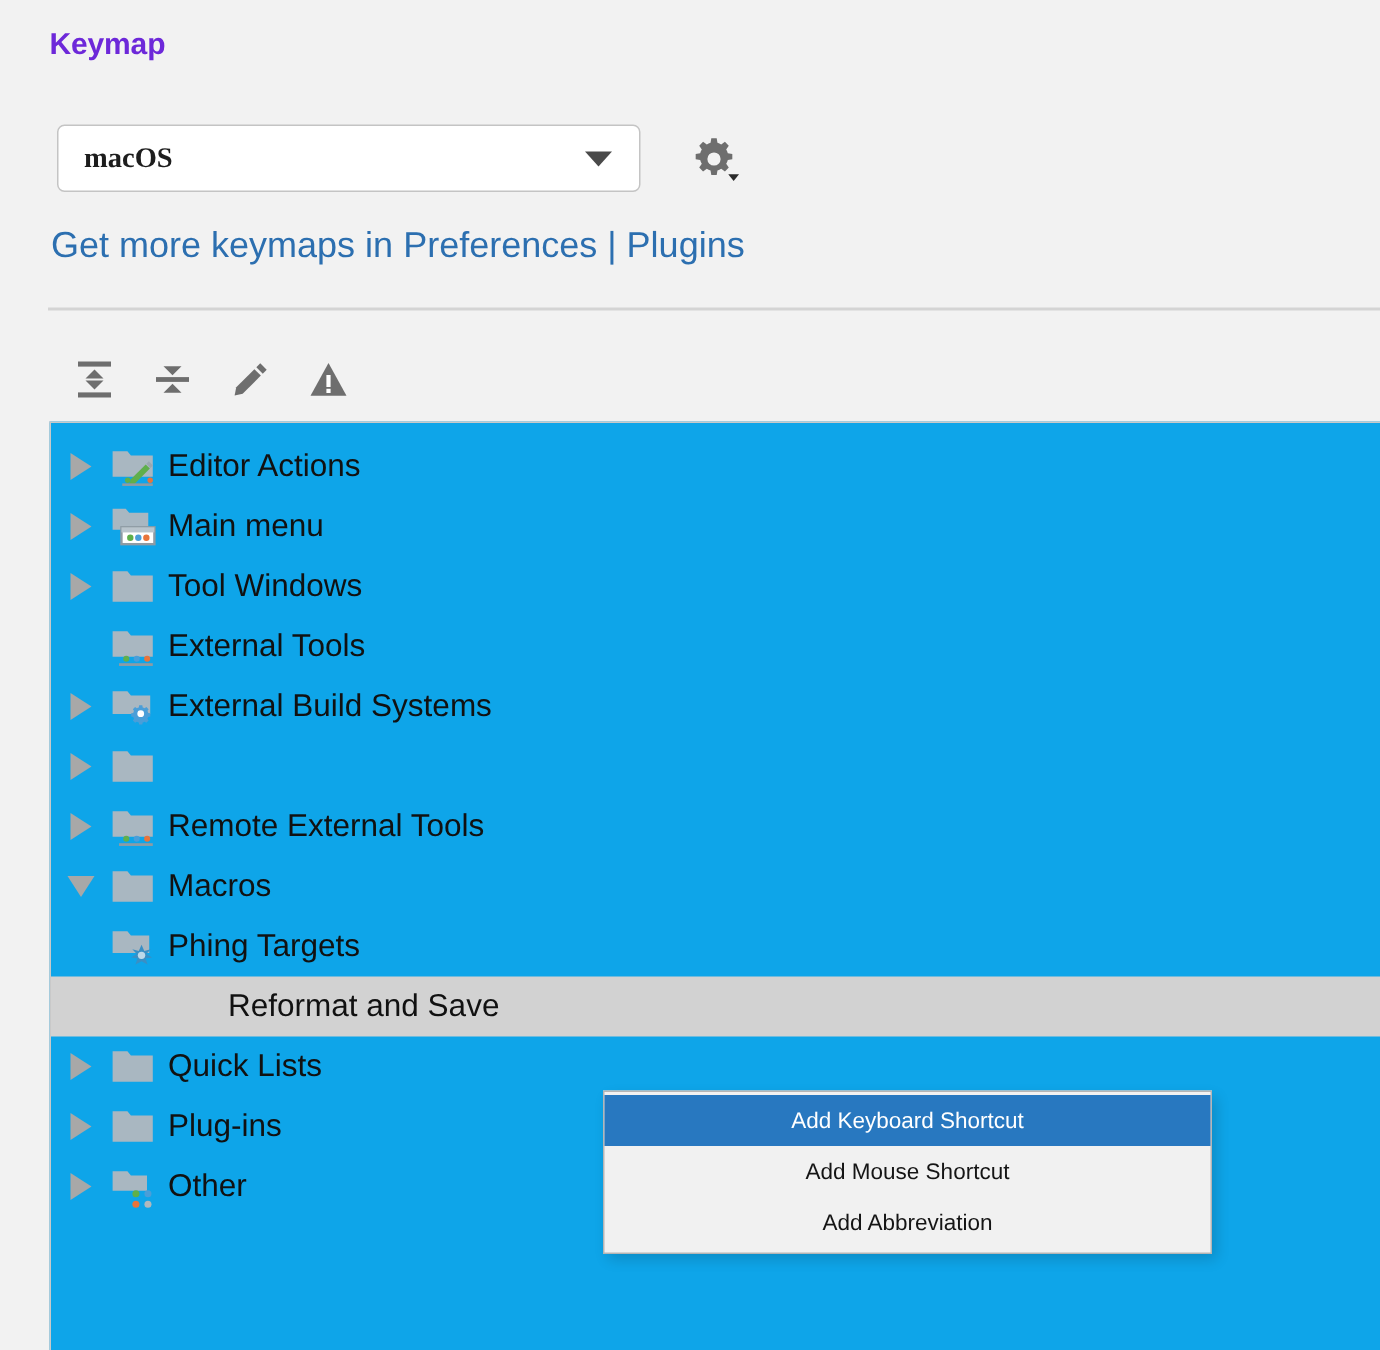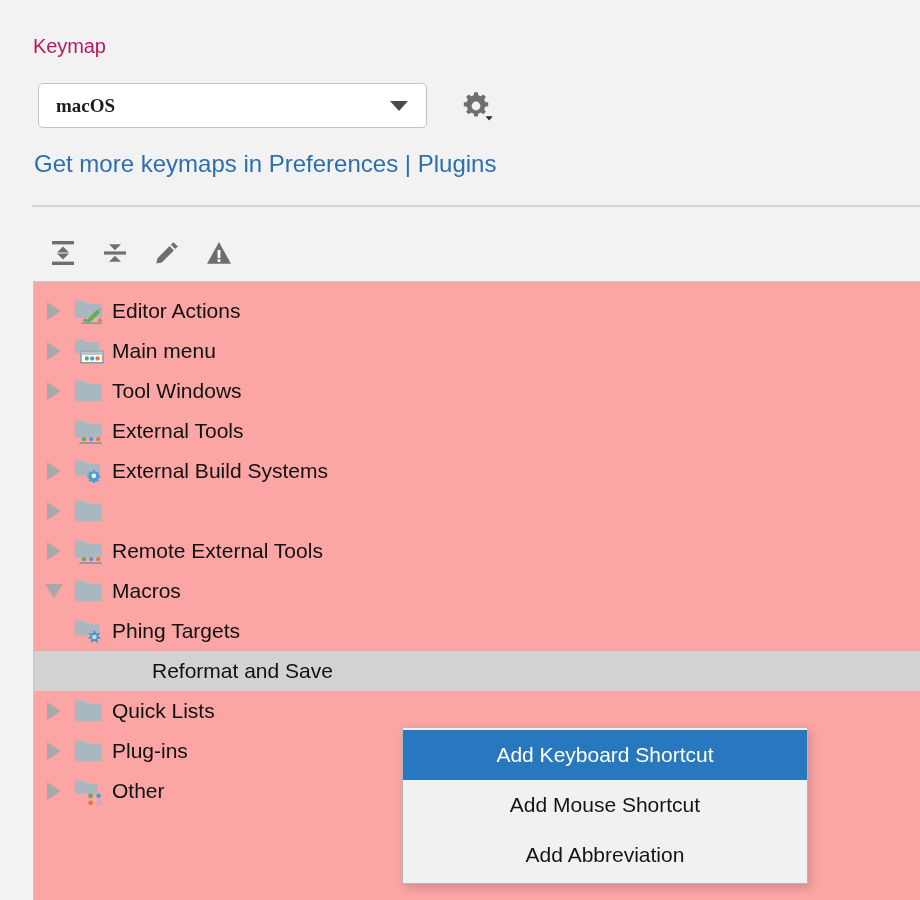--- a/index.html
+++ b/index.html
@@ -13,24 +13,24 @@
     font-family: "Liberation Sans", sans-serif;
     overflow: hidden;
     position: relative;
     -webkit-font-smoothing: antialiased;
   }
 
   
   .page-title {
     position: absolute;
     left: 33px;
-    top: 35px;
+    top: 19px;
     font-size: 20px;
-    font-weight: normal;
-    color: #be185d;
+    font-weight: bold;
+    color: #6d28d9;
     letter-spacing: -0.1px;
   }
 
   
   .combo {
     position: absolute;
     left: 38px;
     top: 83px;
     width: 389px;
     height: 45px;
@@ -110,21 +110,21 @@
   }
 
   
   .tree-panel {
     position: absolute;
     left: 33px;
     top: 281px;
     width: 887px;
     height: 619px;
     box-sizing: border-box;
-    background: #fca5a5;
+    background: #0ea5e9;
     border-top: 1px solid #c9c9c9;
     border-left: 1px solid #c9c9c9;
     overflow: hidden;
   }
   .tree {
     position: relative;
     padding-top: 9px;
   }
   .tree-row {
     height: 40px;
@@ -183,25 +183,25 @@
     top: 727px;
     width: 406px;
     box-sizing: border-box;
     background: #f1f1f1;
     border: 1px solid #b5b5b5;
     box-shadow: 3px 4px 9px rgba(0,0,0,0.16);
     padding: 2px 0 3px 0;
     z-index: 20;
   }
   .ctx-item {
-    height: 50px;
+    height: 34px;
     display: flex;
     align-items: center;
     justify-content: center;
-    font-size: 21px;
+    font-size: 15px;
     color: #151515;
     cursor: default;
   }
   .ctx-item.highlighted {
     background: #2878c0;
     color: #ffffff;
   }
 </style>
 </head>
 <body>

